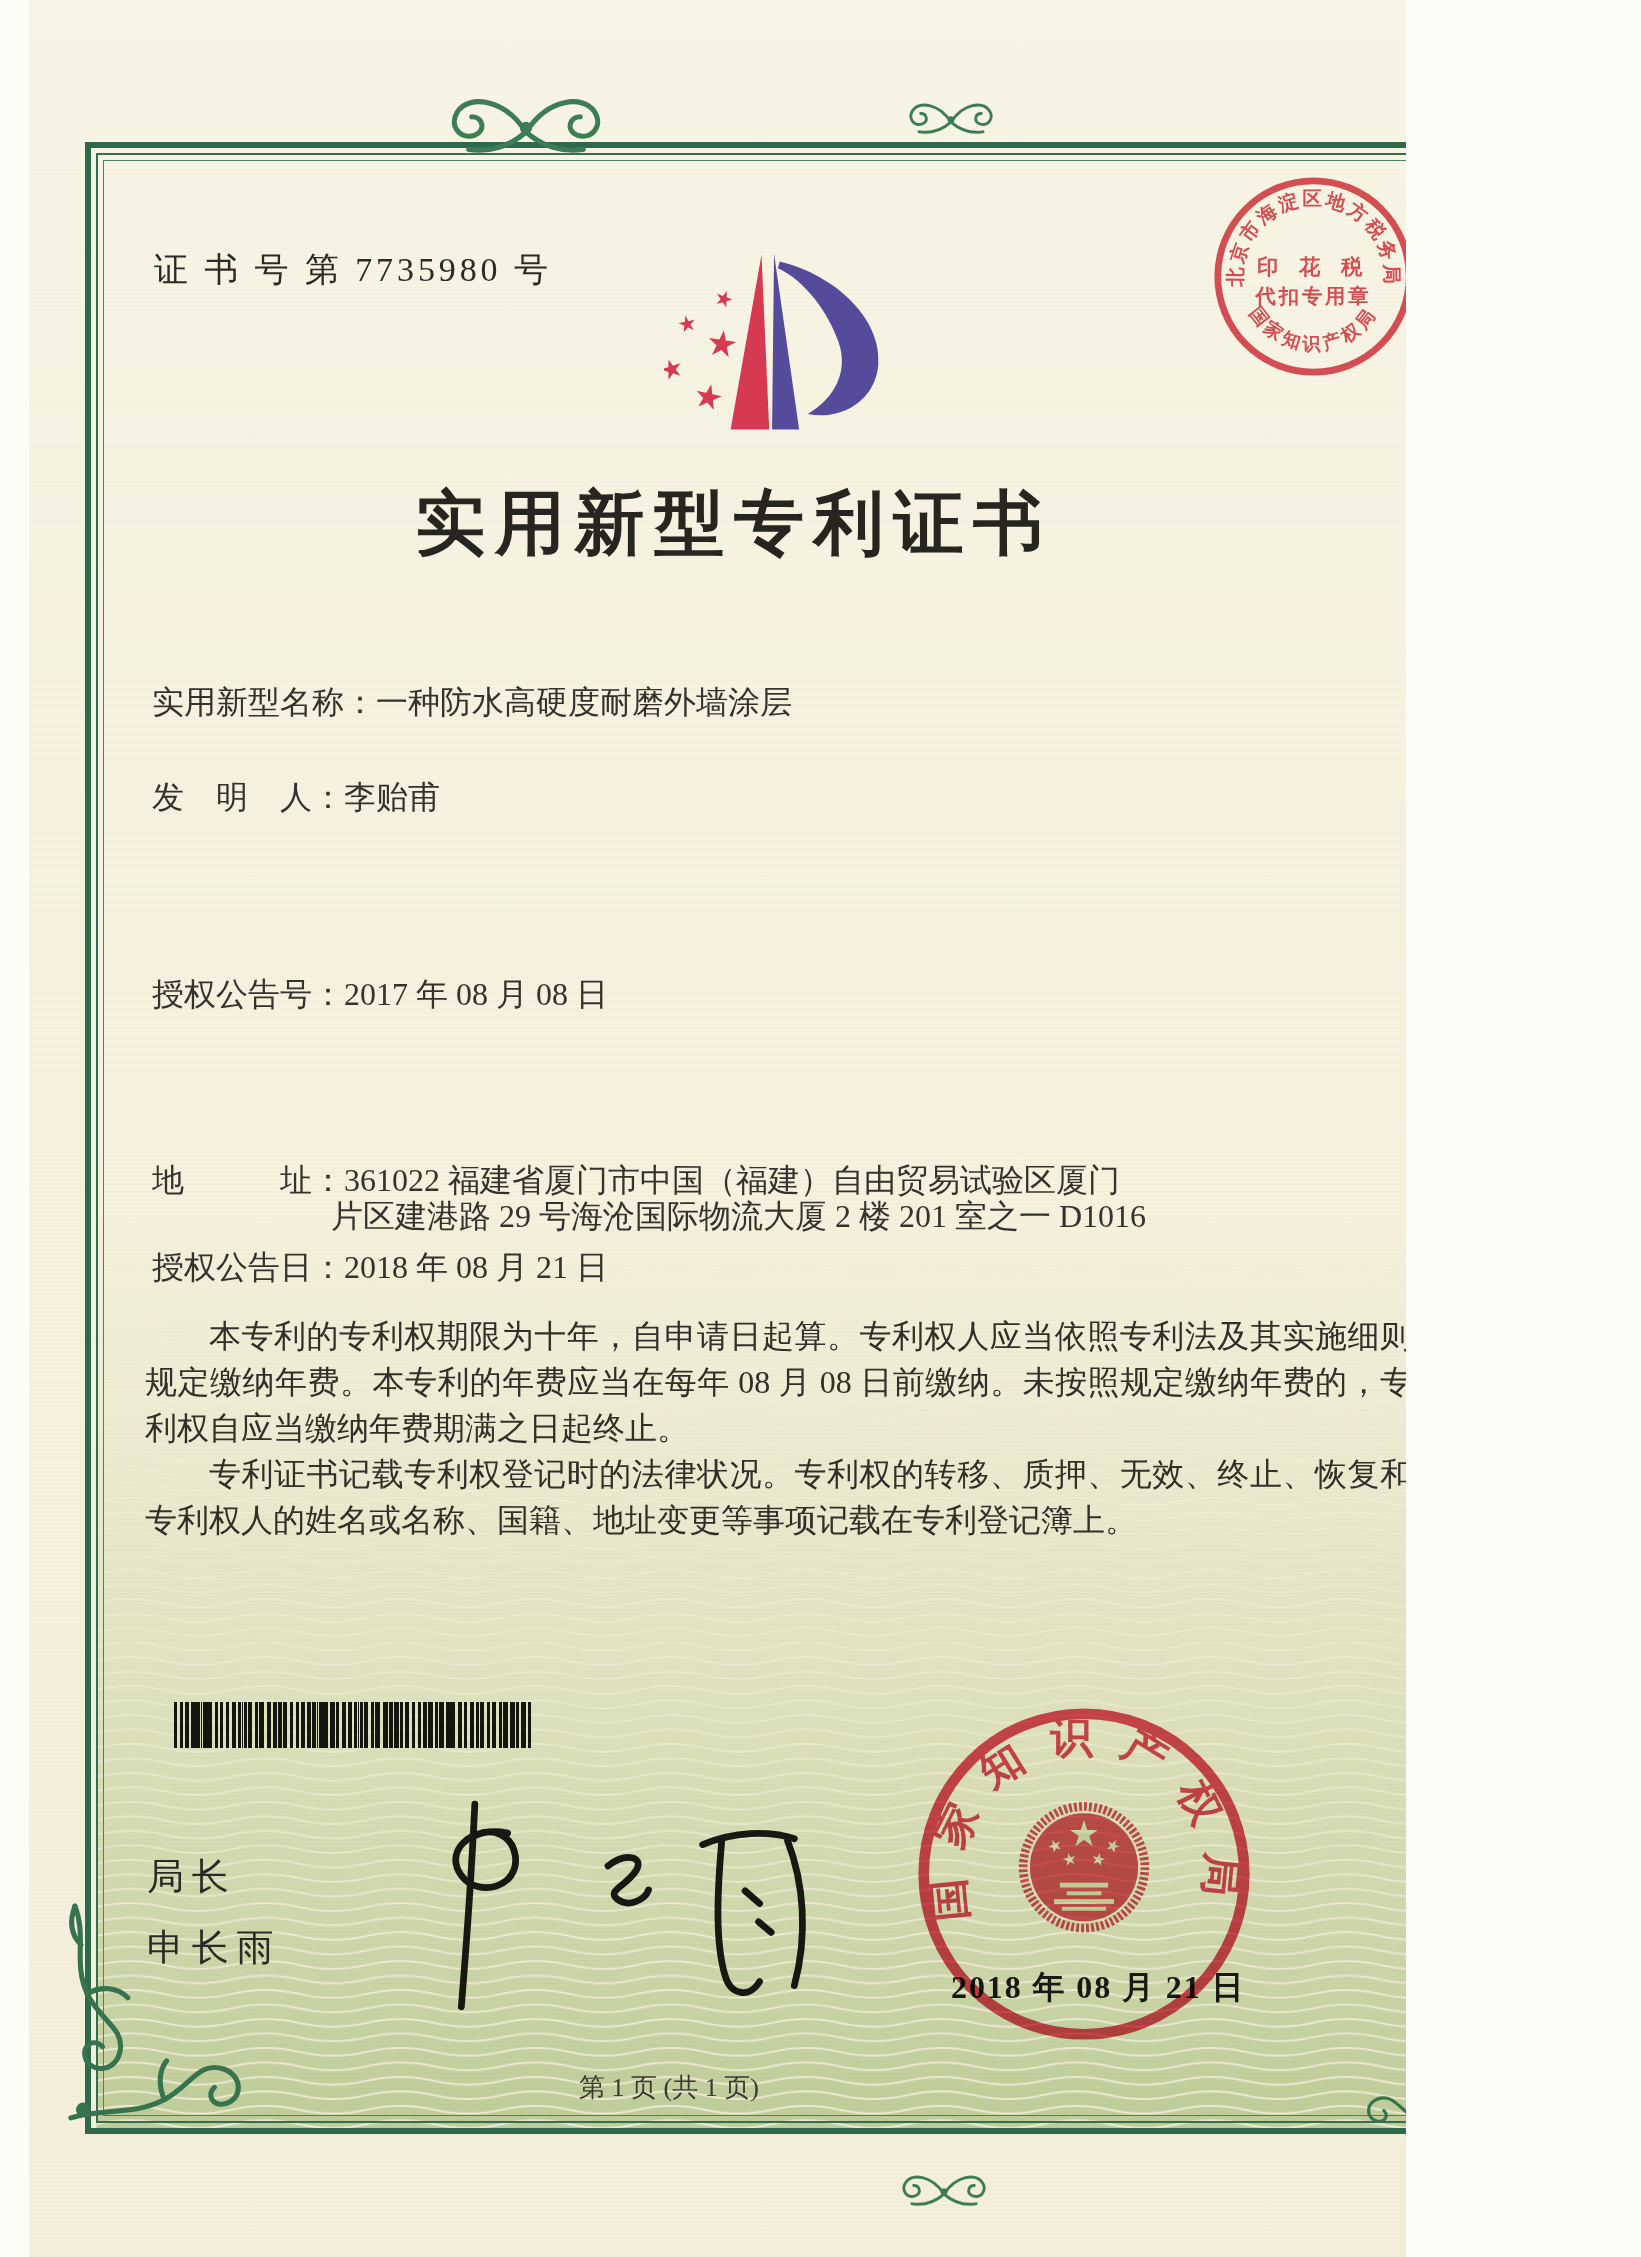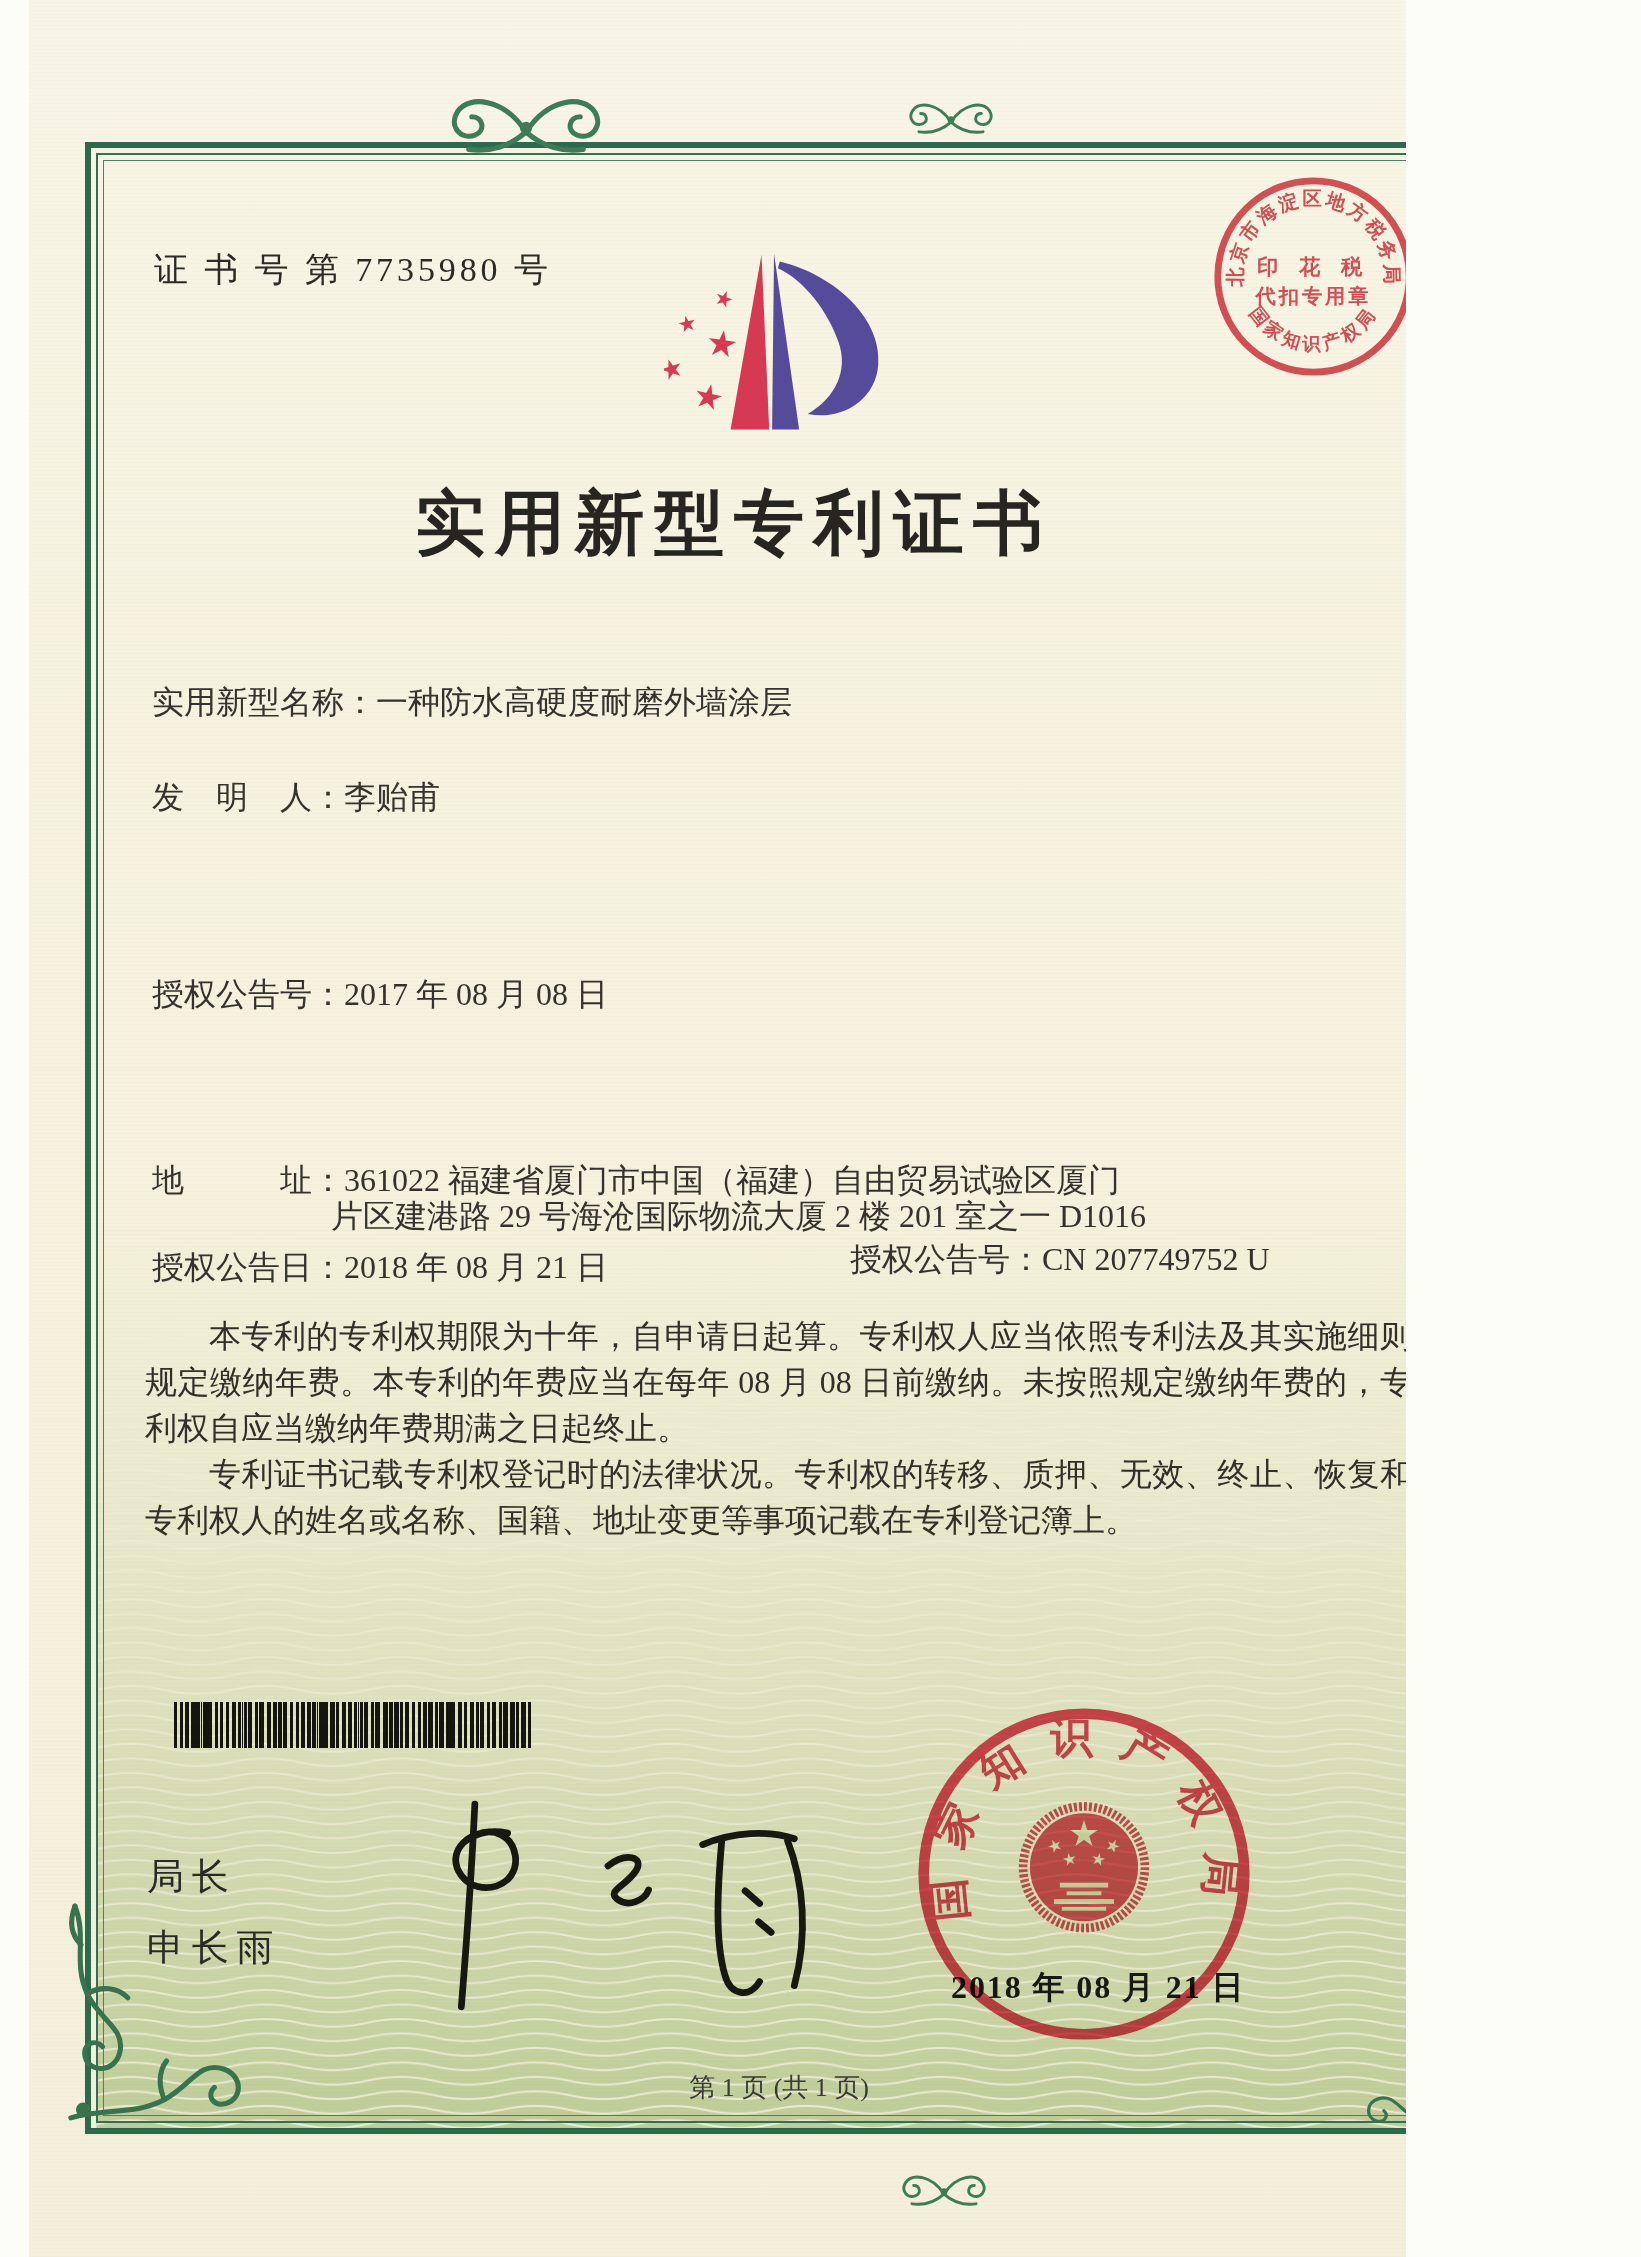--- a/index.html
+++ b/index.html
@@ -27,21 +27,21 @@
   .body-text p{margin:0;text-indent:2em;}
   .barcode{left:174px;top:1702px;width:359px;height:46px;
     background:
       repeating-linear-gradient(90deg,#181815 0 2.9px,transparent 2.9px 5.8px),
       repeating-linear-gradient(90deg,#181815 0 1.9px,transparent 1.9px 10.6px),
       repeating-linear-gradient(90deg,#181815 0 1px,transparent 1px 6.8px);}
   .issuer-title{left:147px;top:1852px;font-size:37px;letter-spacing:7.7px;color:#2a2a24;}
   .issuer-name{left:147px;top:1923px;font-size:37px;letter-spacing:7.7px;color:#2a2a24;}
   .seal-date{left:951px;top:1966px;font-size:32px;letter-spacing:1.9px;color:#1d1d1b;
     mix-blend-mode:multiply;font-weight:600;}
-  .footer{left:579px;top:2070px;width:290px;text-align:right;font-size:26px;color:#3a3832;}
+  .footer{left:579px;top:2070px;width:290px;text-align:left;font-size:26px;color:#3a3832;}
   .blend{mix-blend-mode:multiply;}
   svg{display:block;}
 </style>
 </head>
 <body>
 
 <div class="page">
 
   <svg width="0" height="0" style="position:absolute" aria-hidden="true">
     <defs>
@@ -160,23 +160,20 @@
   <div class="abs row" style="top:965px">
     <span class="flabel">授权公告号：</span><span class="fvalue">2017 年 08 月 08 日</span>
   </div>
   <div class="abs row" style="top:1151px">
     <span class="flabel">地　　　址：</span><span class="fvalue">361022 福建省厦门市中国（福建）自由贸易试验区厦门</span>
   </div>
   <div class="abs addr2" style="top:1195px">片区建港路 29 号海沧国际物流大厦 2 楼 201 室之一 D1016</div>
   <div class="abs row" style="top:1238px">
     <span class="flabel">授权公告日：</span><span class="fvalue">2018 年 08 月 21 日</span>
   </div>
-  <div class="abs row grant-right" style="top:1238px">
-    <span>授权公告号：</span><span>CN 207749752 U</span>
-  </div>
 
   <div class="abs body-text">
     <p>本专利的专利权期限为十年，自申请日起算。专利权人应当依照专利法及其实施细则规定缴纳年费。本专利的年费应当在每年 08 月 08 日前缴纳。未按照规定缴纳年费的，专利权自应当缴纳年费期满之日起终止。</p>
     <p>专利证书记载专利权登记时的法律状况。专利权的转移、质押、无效、终止、恢复和专利权人的姓名或名称、国籍、地址变更等事项记载在专利登记簿上。</p>
   </div>
 
   <div class="abs barcode blend"></div>
 
   <div class="abs issuer-title">局长</div>
   <div class="abs issuer-name">申长雨</div>

